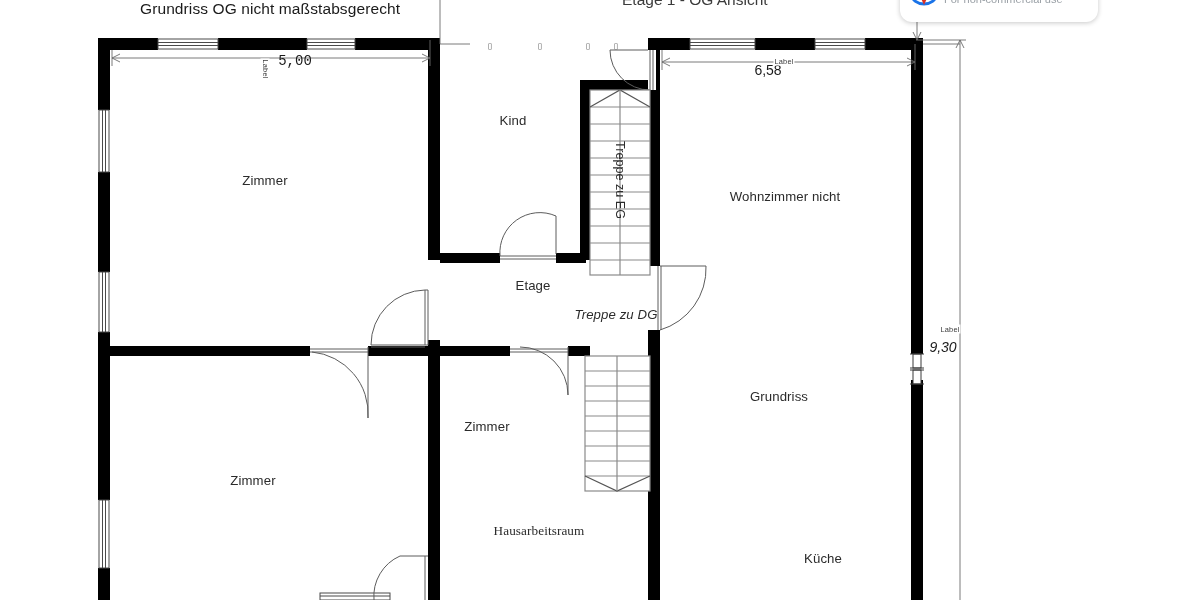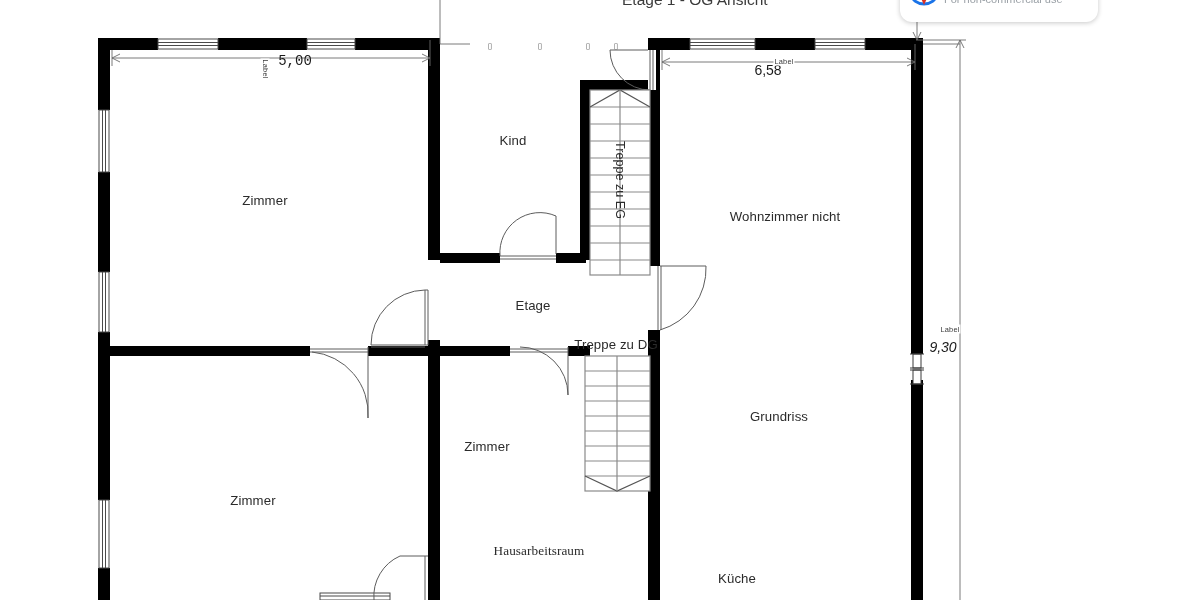--- a/index.html
+++ b/index.html
@@ -69,21 +69,20 @@
   }
   .room-label {
     position: absolute;
     font-size: 13.2px;
     color: #2b2b2b;
     white-space: nowrap;
     transform: translate(-50%, -50%);
     text-align: center;
     line-height: 1.18;
     letter-spacing: .1px;
-    margin-top: 20px;
   }
   .room-label.two-line { white-space: normal; width: 90px; }
   .stair-label {
     position: absolute;
     font-size: 12.6px;
     color: #2b2b2b;
     white-space: nowrap;
     transform-origin: 50% 50%;
   }
   .dim-value {
@@ -335,20 +334,21 @@
       <g>
         <line x1="440" y1="0" x2="440" y2="44" stroke="#6b6b6b"></line>
         <line x1="440" y1="44" x2="470" y2="44" stroke="#6b6b6b"></line>
       </g>
       <g>
         <line x1="923" y1="44" x2="960" y2="44" stroke="#6b6b6b"></line>
       </g>
     </g>
   </svg>
 
+  <div class="plan-title">Grundriss OG nicht maßstabsgerecht</div>
 
   <div class="etage-title">Etage 1 - OG Ansicht</div>
 
   <div class="badge">
     <div class="badge-logo">
       <svg viewBox="0 0 28 26" width="28" height="26" aria-hidden="true">
         <path d="M2 9 a12 9 0 0 1 24 0 a12 9 0 0 1 -24 0 z" fill="none" stroke="#1a73e8" stroke-width="3"></path>
         <path d="M9 8 L19 8 L14 19 Z" fill="#d93025"></path>
       </svg>
     </div>
@@ -356,24 +356,24 @@
   </div>
 
   <div class="room-label" style="left:265px; top:181px;">Zimmer</div>
   <div class="room-label" style="left:513px; top:121px;">Kind</div>
   <div class="room-label" style="left:785px; top:197px;">Wohnzimmer nicht</div>
   <div class="room-label" style="left:533px; top:286px;">Etage</div>
   <div class="room-label" style="left:779px; top:397px;">Grundriss</div>
   <div class="room-label" style="left:487px; top:427px;">Zimmer</div>
   <div class="room-label" style="left:253px; top:481px;">Zimmer</div>
   <div class="room-label" style="left:539px; top:531px;font-family:Liberation Serif, serif;">Hausarbeitsraum</div>
-  <div class="room-label" style="left:737px; top:559px;">Küche</div>
+  <div class="room-label" style="left:823px; top:559px;">Küche</div>
 
   <div class="stair-label" style="left:620px; top:180px; transform: translate(-50%,-50%) rotate(90deg);">Treppe zu EG</div>
-  <div class="room-label two-line" style="left:616px; top:325px;">Treppe zu DG</div>
+  <div class="room-label two-line" style="left:616px; top:315px;font-style:italic;">Treppe zu DG</div>
 
   <div class="dim-value" style="left:295px; top:61px;font-family:Liberation Mono, monospace;">5,00</div>
   <div class="dim-tag vert" style="left:265px; top:69px; transform: translate(-50%,-50%) rotate(90deg);">Label</div>
 
   <div class="dim-value" style="left:768px; top:70px;">6,58</div>
   <div class="dim-tag" style="left:784px; top:61px;">Label</div>
 
   <div class="dim-value" style="left:943px; top:347px;font-style:italic;">9,30</div>
   <div class="dim-tag" style="left:950px; top:329px;">Label</div>
 

